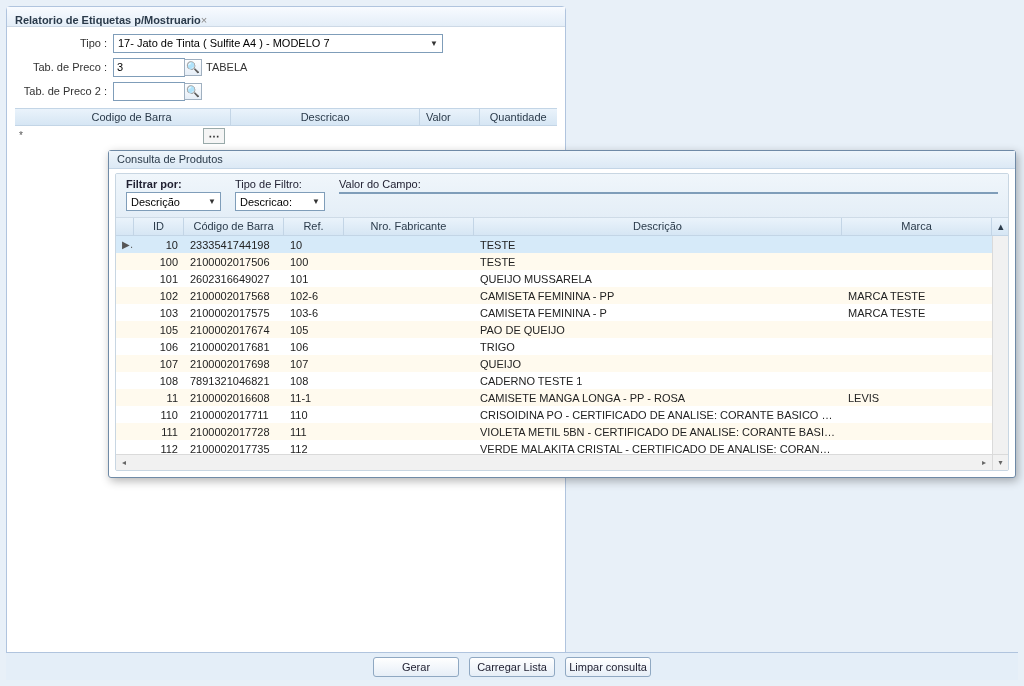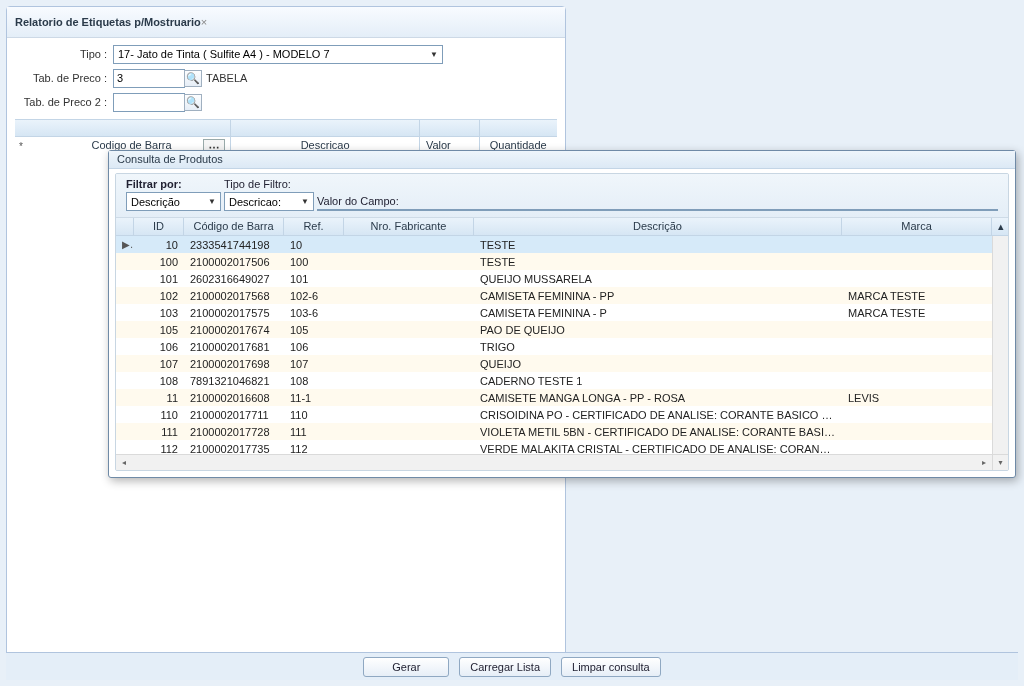--- a/index.html
+++ b/index.html
@@ -10,24 +10,24 @@
     top: 6px; left: 6px;
     width: 560px; height: 650px;
     background: #ffffff;
     border: 1px solid #b0c4de;
     border-radius: 4px;
   }
   .main-titlebar {
     height: 20px;
     background: linear-gradient(#f8fbff, #e4eef8);
     border-bottom: 1px solid #cdd9e6;
-    padding: 15px 8px;
+    padding: 7px 8px;
     font-weight: bold;
     color: #2a3a4a;
-    display: flex; align-items: center; 
+    display: flex; align-items: flex-start; 
   }
   .close-x { color: #888; font-weight: normal; }
   .form-area { padding: 5px 8px; }
   .form-row { display: flex; align-items: center; height: 22px; margin-bottom: 2px; }
   .form-label { width: 98px; text-align: right; padding-right: 6px; color: #333; }
   .form-select {
     width: 330px; height: 19px;
     border: 1px solid #7f9db9;
     background: #fff; padding: 0 4px;
     display: flex; align-items: center; justify-content: space-between;
@@ -47,21 +47,21 @@
   }
   .taglabel { margin-left: 4px; color: #333; }
   .grid-header {
     margin-top: 6px;
     display: flex;
     background: linear-gradient(#eaf3fb, #d6e6f4);
     border: 1px solid #c3d5e6;
     height: 18px;
     border-left: none; border-right: none;
   }
-  .gh-cell { padding: 19px 6px; color: #2a3a4a; border-right: 1px solid #c3d5e6; }
+  .gh-cell { padding: 2px 6px; color: #2a3a4a; border-right: 1px solid #c3d5e6; }
   .gh-left { width: 18px; background: transparent; }
   .grid-body { height: 20px; display: flex; }
   .row-indicator { width: 18px; padding: 4px 4px; color: #555; font-size: 10px; }
   .ellipsis-btn {
     width: 22px; height: 16px; margin-left: 170px; margin-top: 2px;
     border: 1px solid #9aa; background: #f5f5f5;
     display: flex; align-items: center; justify-content: center;
     font-weight: bold; color: #333;
   }
 
@@ -70,21 +70,21 @@
     left: 6px; right: 6px; bottom: 6px; height: 28px;
     background: #e4eef8;
     border-top: 1px solid #b0c4de;
     display: flex; align-items: center; justify-content: center; gap: 10px;
   }
   .btn {
     height: 20px; min-width: 86px;
     border: 1px solid #8fa8c2;
     border-radius: 3px;
     background: linear-gradient(#fff, #e6eef7);
-    color: #223; padding: 0 10px;
+    color: #223; padding: 0 0;
     display: inline-flex; align-items: center; justify-content: center;
   }
 
   
   .dialog {
     position: absolute;
     top: 150px; left: 108px;
     width: 908px; height: 328px;
     background: #fff;
     border: 1px solid #6f8aa6;
@@ -101,21 +101,21 @@
   }
   .panel {
     margin: 4px 6px 6px 6px;
     flex: 1;
     border: 1px solid #c8d6e2;
     border-radius: 2px;
     background: #f6fafd;
     display: flex; flex-direction: column;
     overflow: hidden;
   }
-  .filter-bar { padding: 4px 10px 6px 10px; display: flex; gap: 3px; align-items: flex-end;
+  .filter-bar { padding: 4px 10px 6px 10px; display: flex; gap: 14px; align-items: flex-start;
     background: linear-gradient(#f0f6fb, #e4eef7); border-bottom: 1px solid #cedbe7; }
   .filter-group { display: flex; flex-direction: column; gap: 2px; }
   .filter-label { color: #223; }
   .filter-label b { color: #223; font-weight: bold; }
   .small-select { height: 19px; border: 1px solid #7f9db9; background: #fff;
     display: flex; align-items: center; justify-content: space-between; padding: 0 4px; }
   .wide-input { height: 19px; border: 1px solid #7f9db9; background: #fff; flex: 1; }
 
   .grid2-header {
     display: flex; height: 18px;

